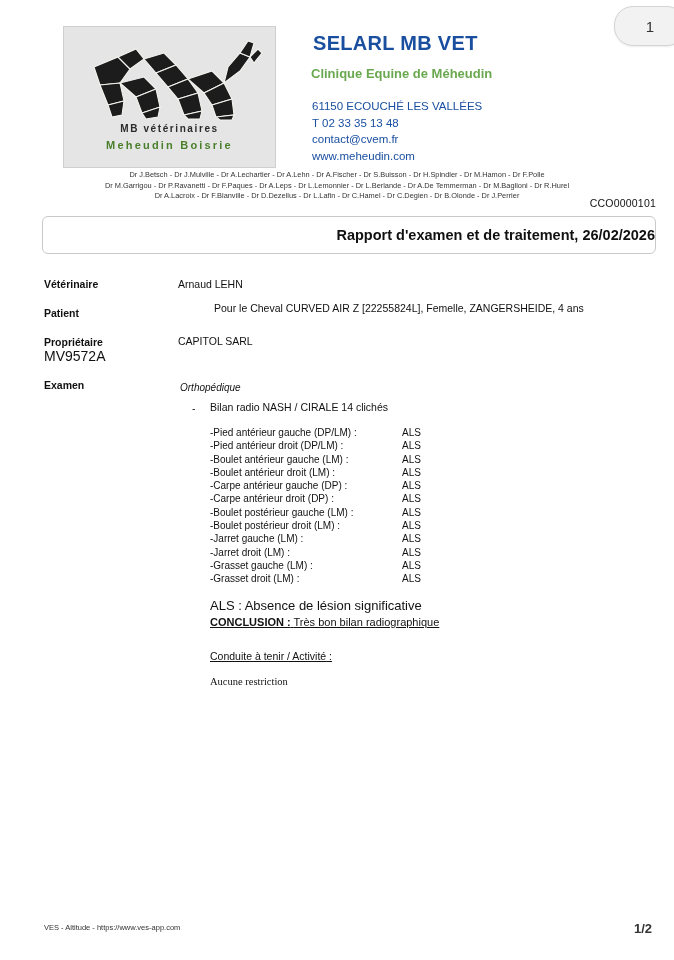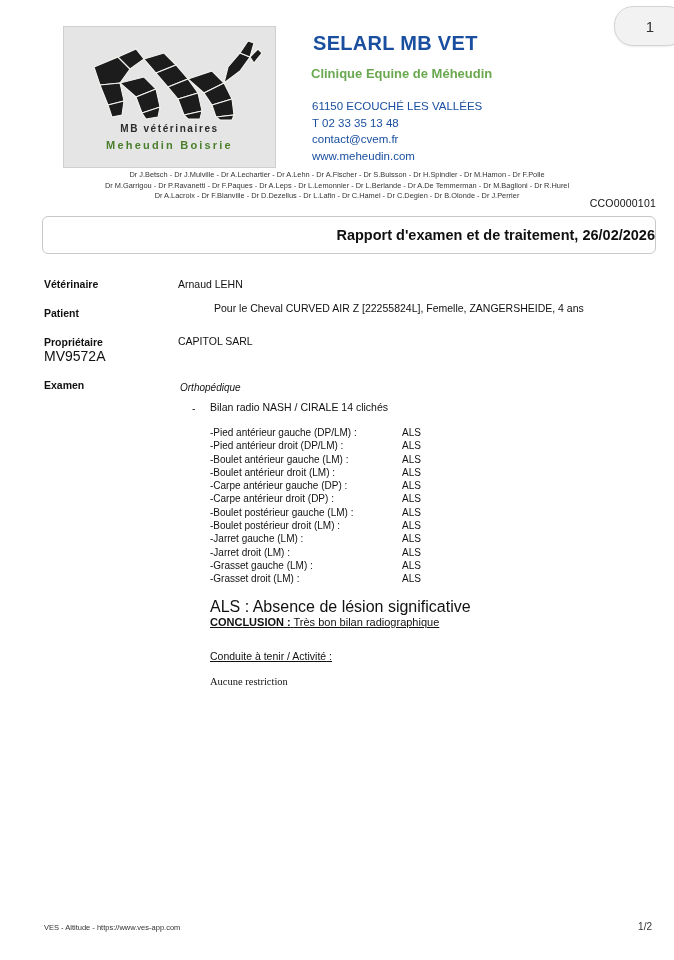--- a/index.html
+++ b/index.html
@@ -205,21 +205,21 @@
   }
   .radio-row .val {
     position: absolute;
     left: 192px;
     text-align: center;
   }
   .als-note {
     position: absolute;
     left: 210px;
     top: 598px;
-    font-size: 16px;
+    font-size: 13px;
     color: #111;
   }
   .conclusion {
     position: absolute;
     left: 210px;
     top: 616px;
     font-size: 11px;
     color: #111;
     text-decoration: underline;
   }
@@ -249,22 +249,23 @@
     position: absolute;
     left: 44px;
     top: 923px;
     font-size: 7.5px;
     color: #333;
   }
   .footer-right {
     position: absolute;
     right: 22px;
     top: 921px;
-    font-size: 10px;
+    font-size: 13px;
     color: #333;
+    font-weight: bold;
   }
 </style>
 </head>
 <body>
 
 <div class="page">
 
   <div class="page-pill">
     <span>1</span>
   </div>

